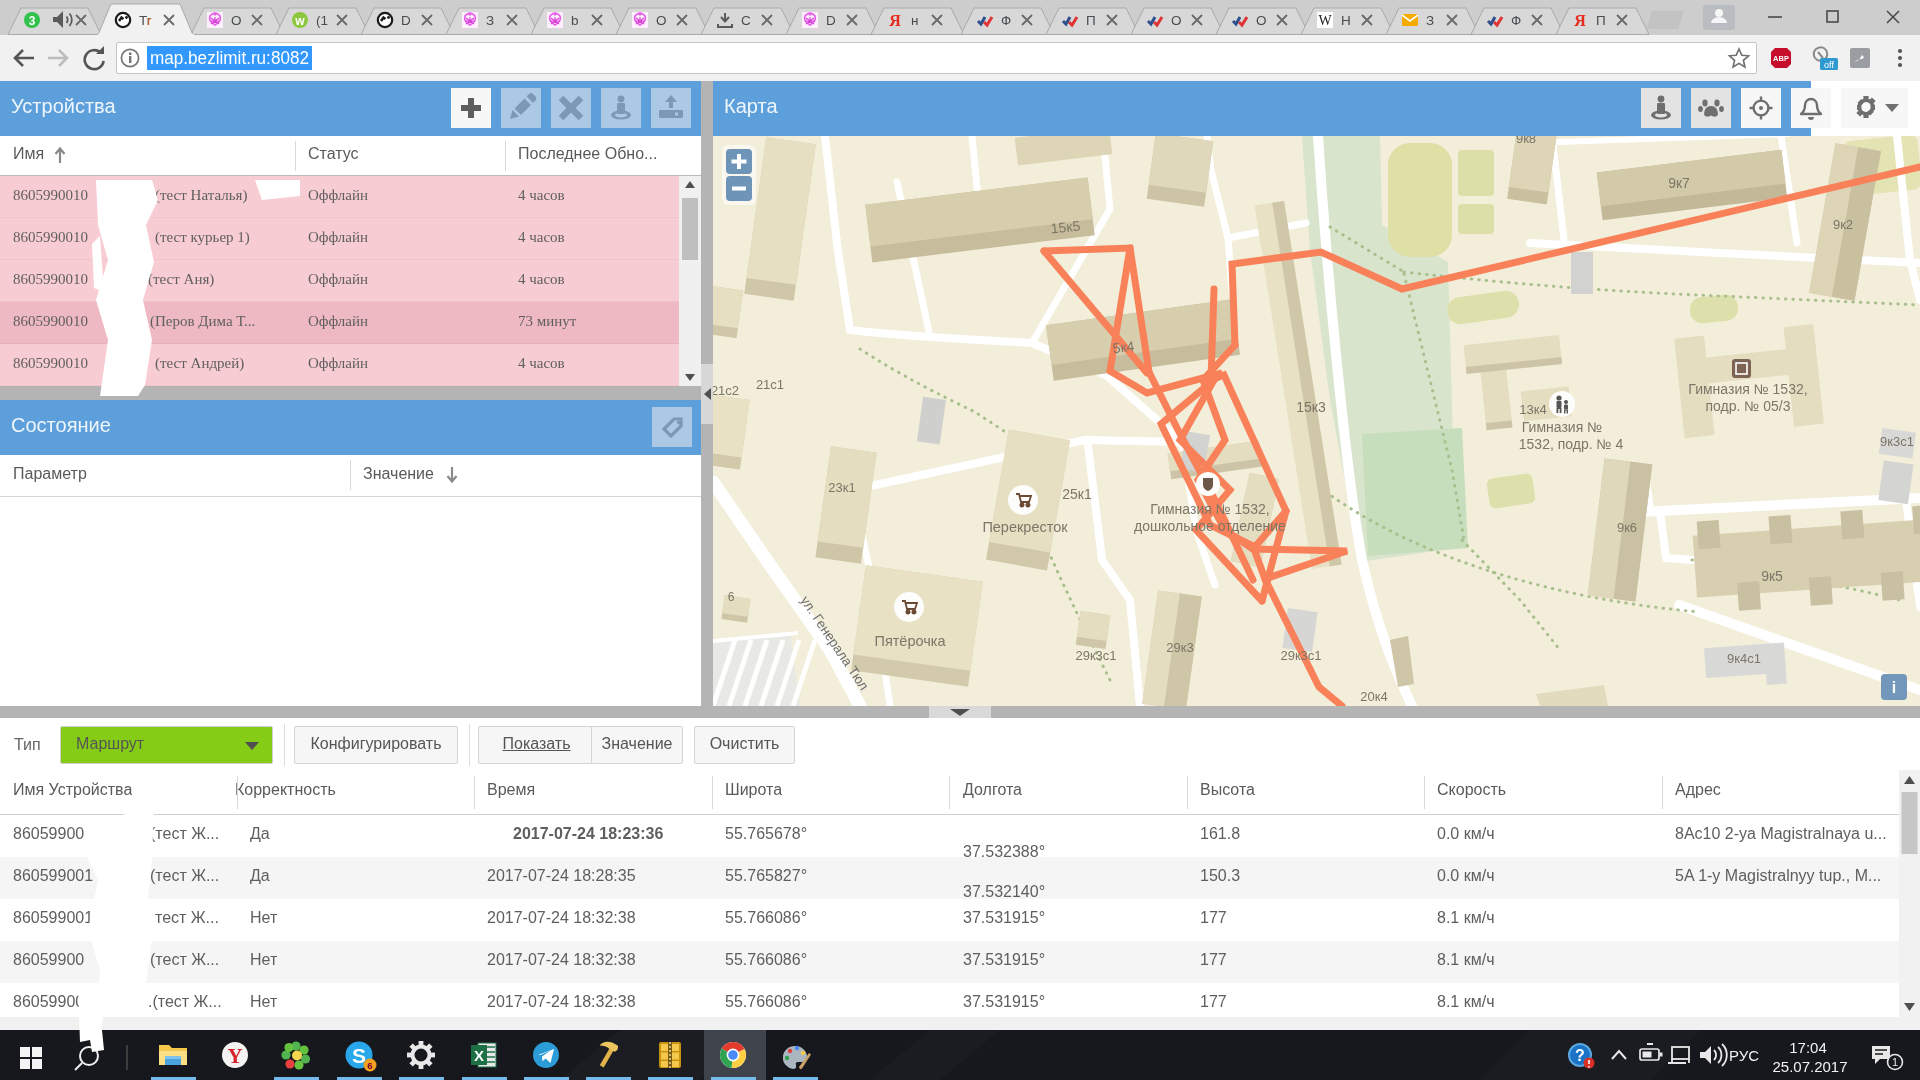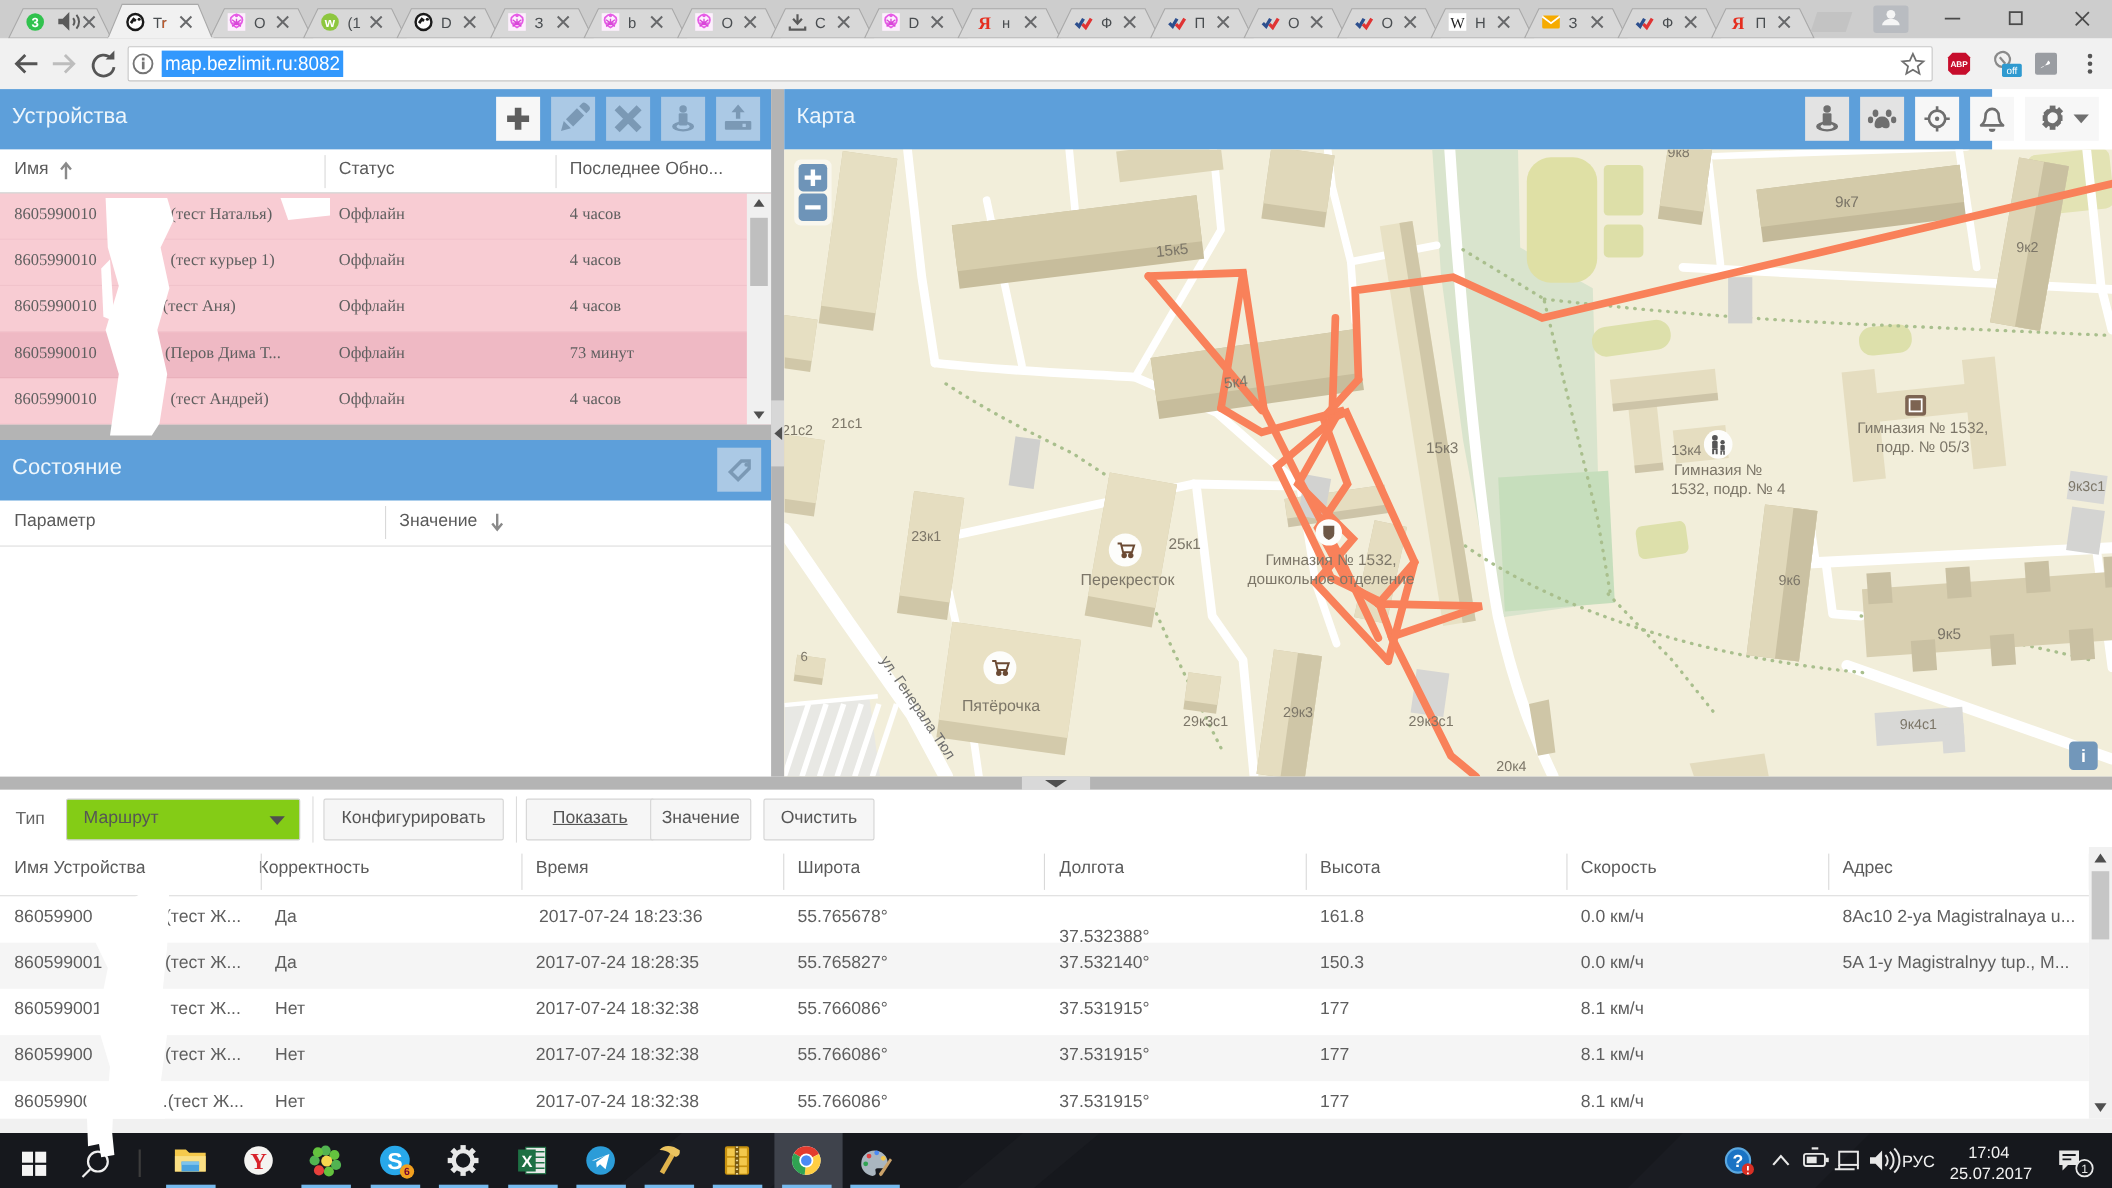--- a/index.html
+++ b/index.html
@@ -640,34 +640,34 @@
     <div class="abs" style="left:1187px;top:6px;width:1px;height:33px;background:#d9d9d9;"></div>
     <div class="abs" style="left:1424px;top:6px;width:1px;height:33px;background:#d9d9d9;"></div>
     <div class="abs" style="left:1662px;top:6px;width:1px;height:33px;background:#d9d9d9;"></div>
     <div class="abs" style="left:1899px;top:6px;width:1px;height:33px;background:#d9d9d9;"></div>
   </div>
   <div class="abs" id="bgridrows" style="left:0;top:815px;width:1920px;height:202px;overflow:hidden;background:#fff;">
     <div class="brow" style="top:0;background:#fff;">
       <div style="left:13px;">86059900</div>
         <div style="left:150px;">(тест Ж...</div>
         <div style="left:250px;">Да</div>
-        <div style="left:490px;">2017-07-24 18:23:36</div>
+        <div style="left:513px;font-weight:bold;">2017-07-24 18:23:36</div>
         <div style="left:725px;">55.765678°</div>
         <div style="left:963px;margin-top:18px;">37.532388°</div>
         <div style="left:1200px;">161.8</div>
         <div style="left:1437px;">0.0 км/ч</div>
         <div style="left:1675px;">8Ac10 2-ya Magistralnaya u...</div>
     </div>
     <div class="brow" style="top:42px;background:#f5f5f5;">
       <div style="left:13px;">860599001</div>
         <div style="left:150px;">(тест Ж...</div>
         <div style="left:250px;">Да</div>
         <div style="left:487px;">2017-07-24 18:28:35</div>
         <div style="left:725px;">55.765827°</div>
-        <div style="left:963px;">37.532140°</div>
+        <div style="left:963px;margin-top:16px;">37.532140°</div>
         <div style="left:1200px;">150.3</div>
         <div style="left:1437px;">0.0 км/ч</div>
         <div style="left:1675px;">5A 1-y Magistralnyy tup., M...</div>
     </div>
     <div class="brow" style="top:84px;background:#fff;">
       <div style="left:13px;">860599001.</div>
         <div style="left:155px;">тест Ж...</div>
         <div style="left:250px;">Нет</div>
         <div style="left:487px;">2017-07-24 18:32:38</div>
         <div style="left:725px;">55.766086°</div>

